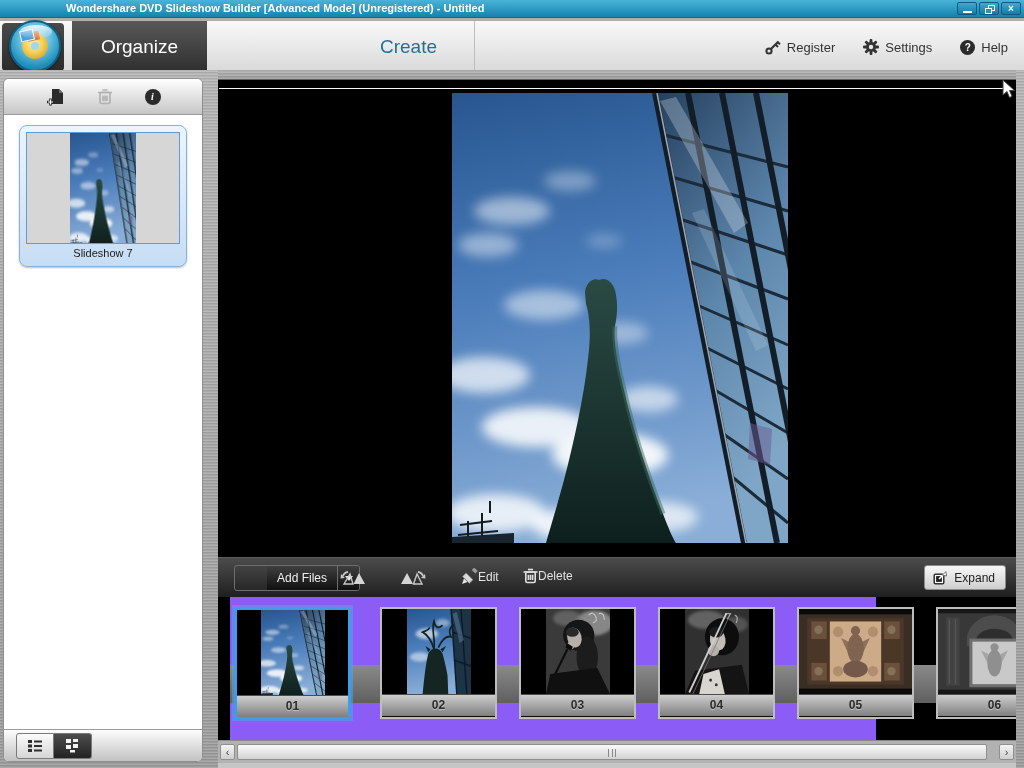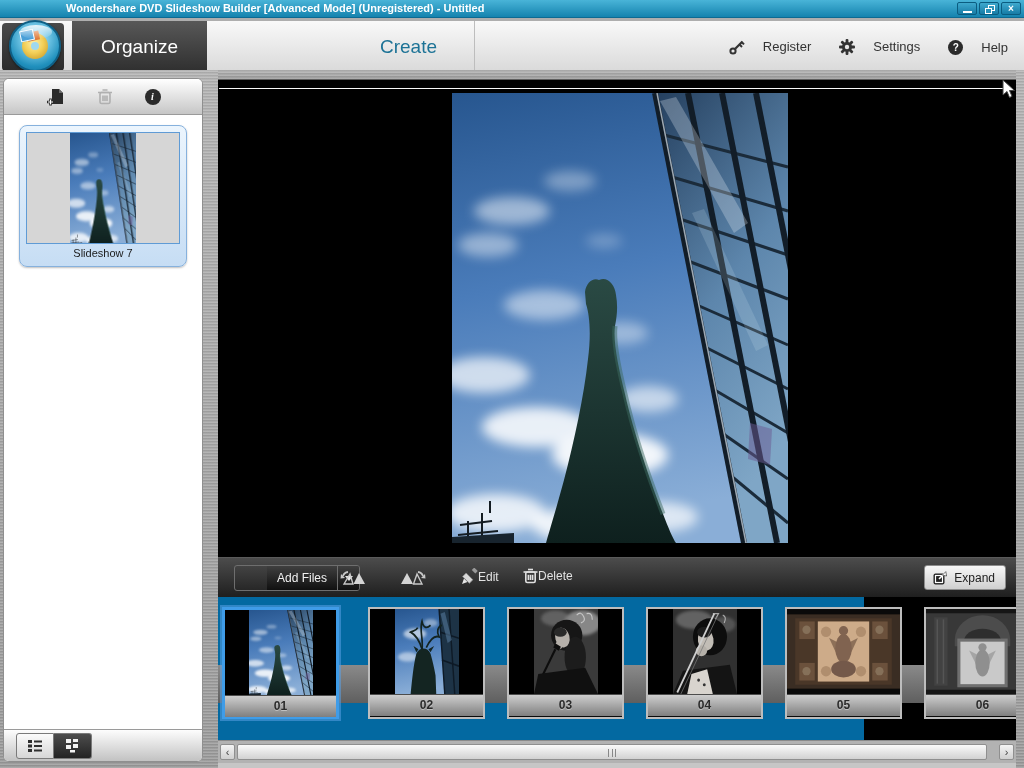--- a/index.html
+++ b/index.html
@@ -44,21 +44,21 @@
 
   .tab { position:absolute; top:0; height:52px; display:flex; align-items:center;
     justify-content:center; font-size:19px; cursor:default; }
   .tab-organize { left:72px; width:135px; color:#fff;
     background:linear-gradient(#585858,#2e2e2e); }
   .tab-personalize { left:207px; width:136px; color:#1d7396; border-right:1px solid #bdbdbd; }
   .tab-create { left:343px; width:132px; color:#1d7396; border-right:1px solid #bdbdbd; }
 
   .header-actions { position:absolute; right:16px; top:0; height:52px; display:flex;
     align-items:center; gap:28px; }
-  .h-action { display:flex; gap:18px; font-size:13px; color:#333; }
+  .h-action { display:flex; align-items:center; gap:6px; font-size:13px; color:#333; }
   .circle-icon { width:15px; height:15px; border-radius:50%; background:#2b2b2b; color:#fff;
     font-size:10px; font-weight:bold; text-align:center; line-height:15px; }
 
   
   .sidebar { position:absolute; left:0; top:70px; width:207px; height:698px; }
   .side-panel { position:absolute; left:3px; top:8px; width:200px; height:684px; background:#fff;
     border:1px solid #8f8f8f; border-radius:6px; overflow:hidden; display:flex; flex-direction:column; }
   .side-toolbar { height:36px; background:linear-gradient(#ffffff,#c6c6c6);
     border-bottom:1px solid #9a9a9a; display:flex; align-items:center; justify-content:center; gap:32px; }
   .side-body { flex:1; background:#fff; padding-top:10px; }
@@ -96,21 +96,21 @@
     border-left:1px solid #6e6e6e; display:flex; align-items:center; justify-content:center; }
   .dd-tri { width:0; height:0; border-left:4px solid transparent; border-right:4px solid transparent;
     border-top:5px solid #e8e8e8; }
   .tool-ic { position:absolute; top:10px; display:flex; align-items:center; 
     color:#e2e2e2; font-size:12px; }
   .expand-btn { position:absolute; right:10px; top:7px; height:25px; padding:0 10px 0 7px;
     background:linear-gradient(#f7f7f7,#cfcfcf); border:1px solid #8d8d8d; border-radius:3px;
     display:flex; align-items:center; gap:6px; font-size:12px; color:#222; }
 
   
-  .filmstrip { position:absolute; left:0; top:527px; width:646px; height:143px; background:#0369a1; }
+  .filmstrip { position:absolute; left:12px; top:527px; width:646px; height:143px; background:#8b5cf6; }
   .track-band { position:absolute; left:0; top:68px; width:798px; height:38px;
     background:linear-gradient(#8a8a8a,#5f5f5f); }
   .card { position:absolute; top:10px; width:117px; height:112px; background:#0a0a0a;
     border:2px solid #bdbdbd; }
   .card.selected { border:3px solid #3f9ce8; box-shadow:0 0 0 2px rgba(90,160,230,.55); }
   .card-photo { height:85px; background:#000; display:flex; justify-content:center; overflow:hidden; }
   .card-label { height:22px; background:linear-gradient(#cecece,#7f7f7f); border-top:1px solid #4c4c4c;
     text-align:center; font-size:12px; font-weight:bold; color:#2b2b2b; line-height:21px;
     text-shadow:0 1px 0 rgba(255,255,255,.4); }
   .c1{left:4px} .c2{left:150px} .c3{left:289px} .c4{left:428px} .c5{left:567px} .c6{left:706px}

